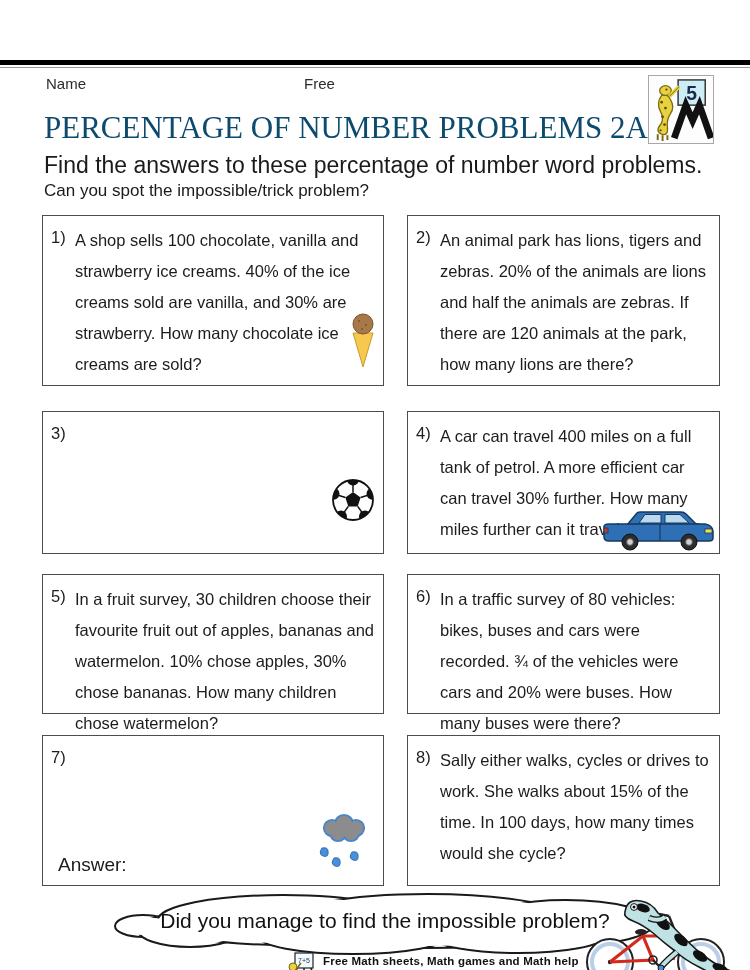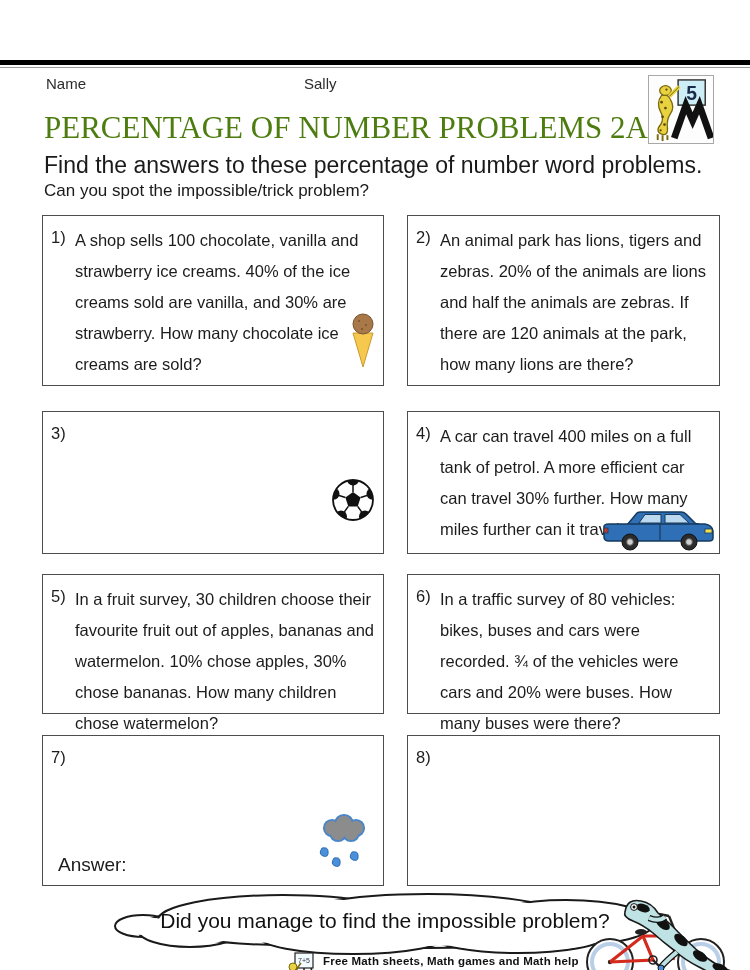--- a/index.html
+++ b/index.html
@@ -11,21 +11,21 @@
   .topbar { position:absolute; left:0; top:28px; width:750px; height:5px; background:#000; }
   .topbar-sub { position:absolute; left:0; top:35px; width:750px; height:1px; background:#9a9a9a; }
   .name-label { position:absolute; left:46px; top:43px; font-size:15px; color:#2b2b2b; }
   .date-label { position:absolute; left:304px; top:43px; font-size:15px; color:#2b2b2b; }
   .logo-box {
     position:absolute; left:648px; top:43px; width:66px; height:69px;
     border:1px solid #a8a8a8; background:#fdfdfd;
   }
   .title {
     position:absolute; left:44px; top:78px; width:620px;
-    font-family:"Liberation Serif", serif; font-size:31px; color:#4d7c0f;
+    font-family:"Liberation Serif", serif; font-size:31px; color:#0c4a6e;
     letter-spacing:0px; white-space:nowrap;
   }
   .instr1 { position:absolute; left:44px; top:120px; font-size:23px; color:#1a1a1a; }
   .instr2 { position:absolute; left:44px; top:149px; font-size:17px; color:#1a1a1a; }
 
   .pbox {
     position:absolute; border:1px solid #4d4d4d; background:#fff;
     padding:9px 6px 0 8px; display:flex; align-items:flex-start;
   }
   .pbox .pnum { flex:0 0 24px; font-size:16.5px; line-height:25px; color:#1c1c1c; }
@@ -69,21 +69,21 @@
 </style>
 </head>
 <body>
 
 <div class="page">
 
   <div class="topbar"></div>
   <div class="topbar-sub"></div>
 
   <div class="name-label">Name</div>
-  <div class="date-label">Sally</div>
+  <div class="date-label">Free</div>
 
   <div class="logo-box">
     <svg width="64" height="67" viewBox="0 0 66 69">
       <rect x="30" y="4" width="28" height="26" fill="#cdeef6" stroke="#333" stroke-width="1.5"></rect>
       <path d="M26,64 L38,30 L45,46 L52,30 L64,64" stroke="#111" stroke-width="7" fill="none"></path>
       <path d="M13,20 Q7,28 12,37 Q16,44 12,50 Q6,57 13,60 Q20,62 19,53 Q18,45 22,39 Q27,32 22,24 Q19,18 13,20 Z" fill="#e8d23f" stroke="#7a680f" stroke-width="1.3"></path>
       <ellipse cx="17" cy="15" rx="6" ry="5" fill="#e8d23f" stroke="#7a680f" stroke-width="1.3"></ellipse>
       <line x1="21" y1="21" x2="31" y2="11" stroke="#e8d23f" stroke-width="4"></line>
       <line x1="21" y1="21" x2="31" y2="11" stroke="#7a680f" stroke-width="1"></line>
       <line x1="9" y1="60" x2="9" y2="66" stroke="#7a680f" stroke-width="2"></line>
@@ -192,20 +192,21 @@
       </g>
       <path d="M8,36 q-4,6 1,8 q6,2 5,-5 q0,-4 -6,-3 Z" fill="#4a90d9" stroke="#2f6db4" stroke-width="1"></path>
       <path d="M20,46 q-4,6 1,8 q6,2 5,-5 q0,-4 -6,-3 Z" fill="#4a90d9" stroke="#2f6db4" stroke-width="1"></path>
       <path d="M38,40 q-4,6 1,8 q6,2 5,-5 q0,-4 -6,-3 Z" fill="#4a90d9" stroke="#2f6db4" stroke-width="1"></path>
     </svg>
     <span class="answer-label">Answer:</span>
   </div>
 
   <div class="pbox col-r row4">
     <span class="pnum">8)</span>
+    <span class="ptext">Sally either walks, cycles or drives to work. She walks about 15% of the time. In 100 days, how many times would she cycle?</span>
   </div>
 
   <svg class="bubble-svg" width="575" height="75" viewBox="0 0 575 75">
     <g fill="#fff" stroke="#1a1a1a" stroke-width="2">
       <ellipse cx="45" cy="38" rx="28" ry="11"></ellipse>
       <ellipse cx="92" cy="42" rx="52" ry="17"></ellipse>
       <ellipse cx="185" cy="32" rx="125" ry="25"></ellipse>
       <ellipse cx="330" cy="33" rx="145" ry="27"></ellipse>
       <ellipse cx="468" cy="35" rx="88" ry="23"></ellipse>
       <ellipse cx="255" cy="48" rx="95" ry="18"></ellipse>

